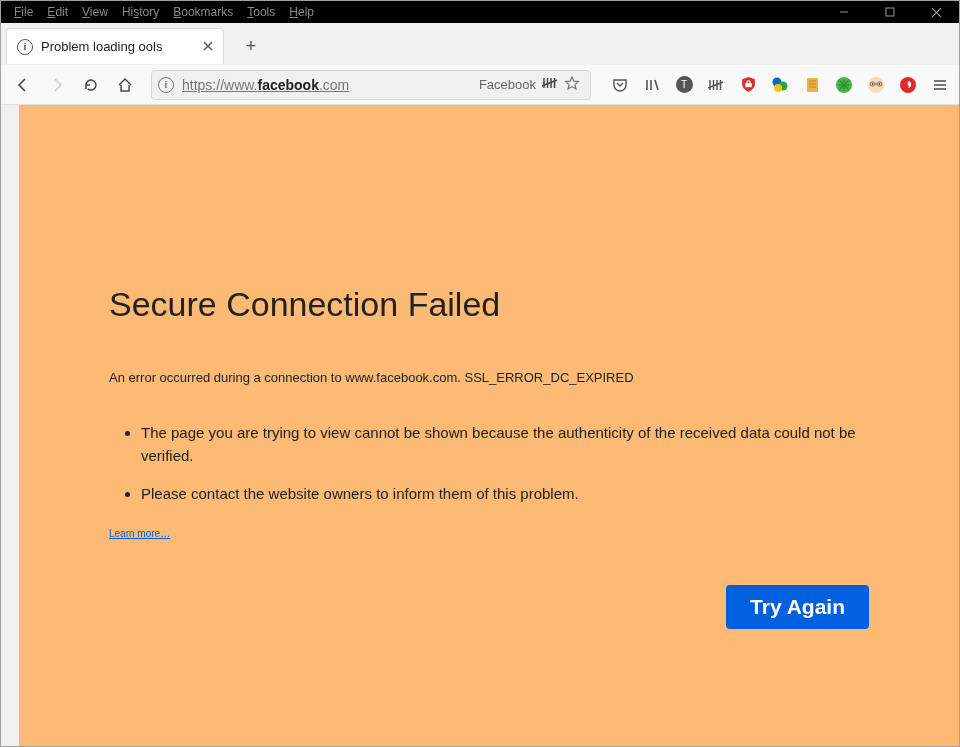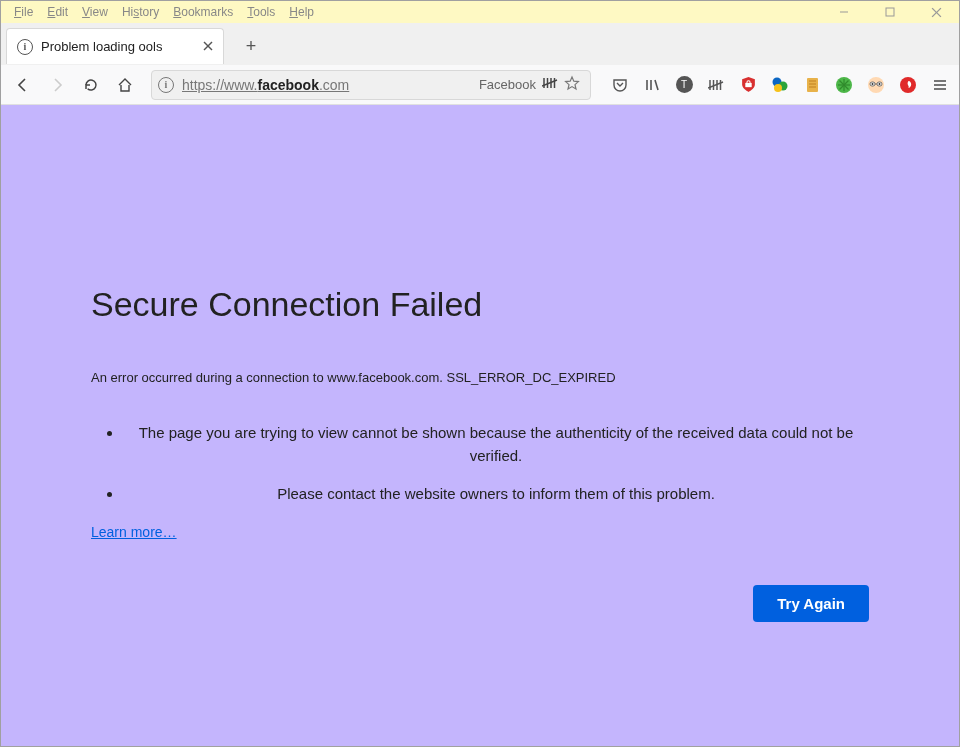--- a/index.html
+++ b/index.html
@@ -12,21 +12,21 @@
       border: 1px solid #a0a0a0;
     }
     
     .menubar {
       height: 22px;
       display: flex;
       align-items: center;
       padding: 0 6px;
       font-size: 12px;
       color: #888;
-      background: #fef9c3;
+      background: #000000;
       position: relative;
     }
     .menubar-item {
       padding: 2px 7px;
       cursor: pointer;
     }
     .menubar-item span { position: relative; }
     .menubar-item .ul { text-decoration: underline; }
     .windowctrl {
       position: absolute;
@@ -159,23 +159,24 @@
     .ext-row {
       display:flex;
       align-items:center;
       gap:14px;
       padding-left:6px;
     }
     .ext { width:18px; height:18px; display:flex; align-items:center; justify-content:center; font-size:14px; }
     .ext svg, .ext .circle { display:block; }
     .circle { border-radius:50%; }
     .content {
-      background:#c4b5fd;
+      background:#fdba74;
       height: calc(747px - 22px - 42px - 40px);
       padding: 180px 90px 0 90px;
+      margin-left: 18px;
     }
     .err-title {
       font-size: 34px;
       font-weight: 400;
       color: #222;
       margin-bottom: 46px;
     }
     .err-desc {
       font-size: 13px;
       color: #222;
@@ -183,38 +184,37 @@
     }
     .err-list {
       padding-left: 32px;
       margin-bottom: 18px;
       color:#222;
     }
     .err-list li {
       font-size: 15px;
       line-height: 1.55;
       margin-bottom: 14px;
-      text-align: center;
     }
     .learn-link {
       color: #0060df;
-      font-size: 14px;
+      font-size: 10px;
     }
     .btn-row {
       display:flex;
       justify-content:flex-end;
       margin-top: 44px;
     }
     .primary-btn {
       background:#0060df;
       color:#fff;
       border:none;
       border-radius:4px;
       padding: 10px 24px;
-      font-size: 15px;
+      font-size: 21px;
       font-weight:600;
       cursor:pointer;
     }
   </style>
 </head>
 <body>
 
 <div class="menubar">
   <div class="menubar-item"><span><span class="ul">F</span>ile</span></div>
   <div class="menubar-item"><span><span class="ul">E</span>dit</span></div>

